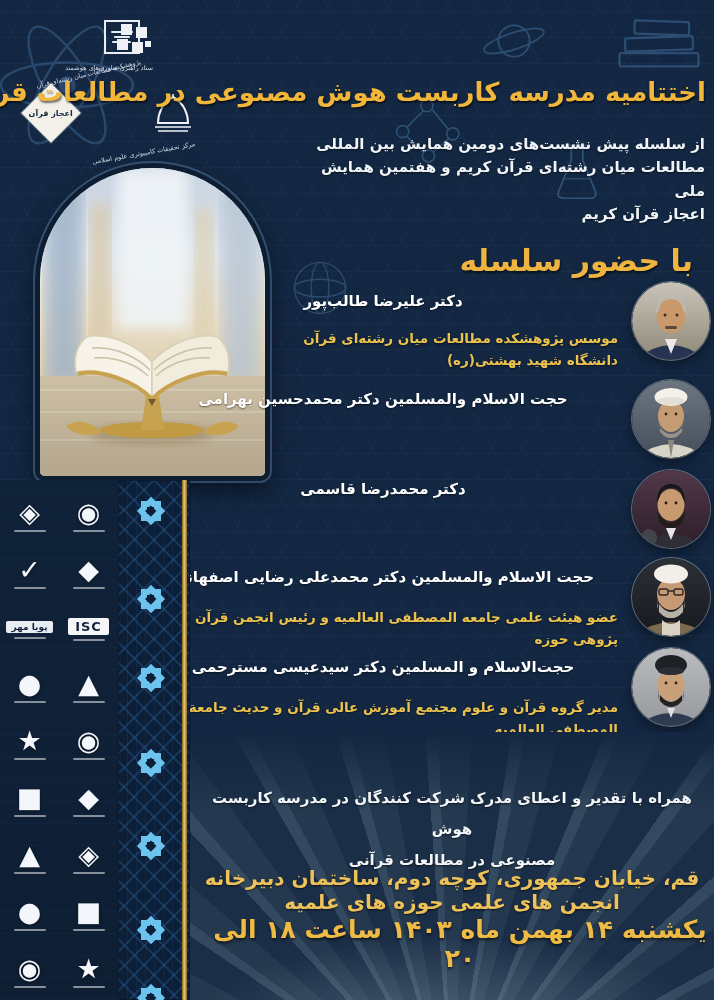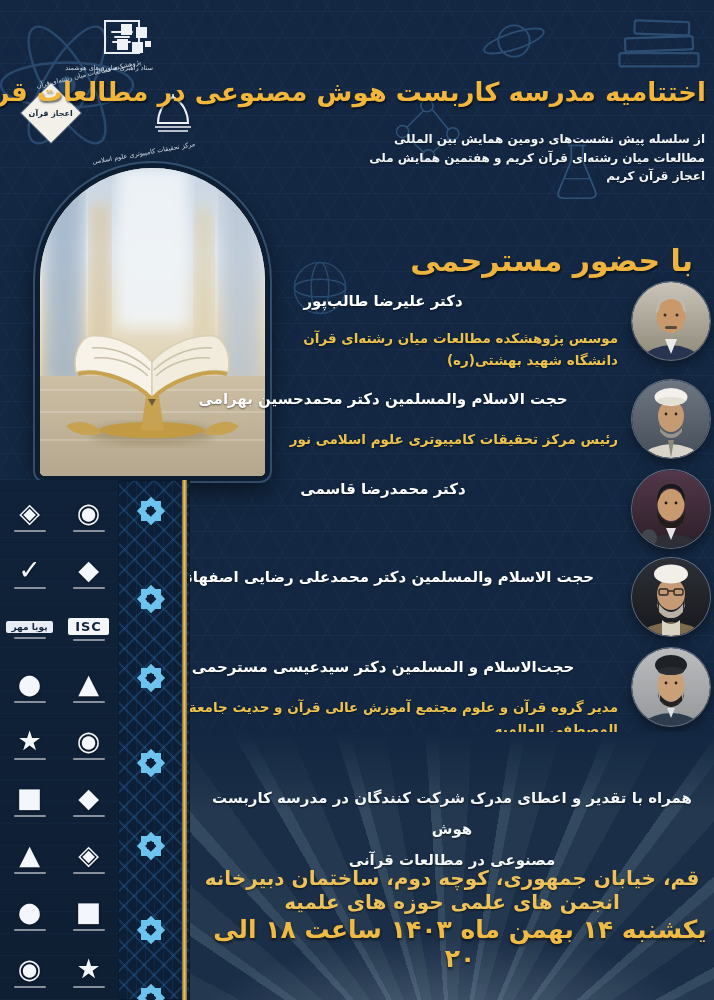--- a/index.html
+++ b/index.html
@@ -35,21 +35,21 @@
     box-shadow:0 0 0 1px rgba(255,255,255,.25);
   }
   .diamond span{transform:rotate(-45deg);font-size:8px;font-weight:bold;color:#16293f;white-space:nowrap;}
   .title{
     position:absolute;top:60px;right:8px;width:556px;text-align:right;
     font-size:26px;font-weight:bold;color:#f1b63a;white-space:nowrap;
     text-shadow:1px 2px 2px rgba(0,0,0,.55);
   }
   .subtitle{
     position:absolute;top:118px;right:9px;width:400px;text-align:right;
-    font-size:12px;font-weight:bold;color:#f2f5f8;line-height:1.55;white-space:pre-line;
+    font-size:15px;font-weight:bold;color:#f2f5f8;line-height:1.55;white-space:pre-line;
     text-shadow:0 1px 2px rgba(0,0,0,.5);
   }
 
   
   .arch{
     position:absolute;left:35px;top:163px;width:235px;height:318px;
     border:5px solid #0d1e33;border-radius:118px 118px 10px 10px;overflow:hidden;
     box-shadow:0 0 0 2px rgba(96,136,176,.45), 0 10px 22px rgba(0,0,0,.5);
     background:#d9cdb4;
   }
@@ -267,21 +267,21 @@
       <path d="M112,230 C96,212 58,198 36,204 C32,184 42,170 50,168 C80,166 104,184 112,194 Z" fill="#f7f3e8" stroke="#d8cfb6" stroke-width="1.5"></path>
       <path d="M112,230 C128,212 166,198 188,204 C192,184 182,170 174,168 C144,166 120,184 112,194 Z" fill="#f2ecdd" stroke="#d8cfb6" stroke-width="1.5"></path>
       <path d="M52,180 C78,178 100,192 110,202 M54,190 C78,188 98,198 108,208" stroke="#c9c0a8" stroke-width="1.4" fill="none"></path>
       <path d="M172,180 C146,178 124,192 114,202 M170,190 C146,188 126,198 116,208" stroke="#c9c0a8" stroke-width="1.4" fill="none"></path>
       <path d="M38,206 C60,200 96,214 112,231 C128,214 164,200 187,206" stroke="#c9a24f" stroke-width="4" fill="none"></path>
       <polygon points="108,231 116,231 112,238" fill="#6e5a33"></polygon>
     </svg>
   </div>
 
   <section>
-    <h2 class="speakers-heading">با حضور مسترحمی</h2>
+    <h2 class="speakers-heading">با حضور سلسله</h2>
 
     <div class="speaker s1" style="top:282px">
       <div class="photo">
         <svg width="78" height="78" viewBox="0 0 78 78">
           <defs>
               <clipPath id="cp1">
                 <circle cx="39" cy="39" r="39"></circle>
               </clipPath>
             <linearGradient id="bg1" x1="0" y1="0" x2="0" y2="1">
                 <stop offset="0" stop-color="#c9c4b8"></stop>
@@ -325,21 +325,20 @@
             <path d="M27,40 Q27,58 39,58 Q51,58 51,40 L51,46 Q49,55 39,55 Q29,55 27,46 Z" fill="#97938a"></path>
             <path d="M28,48 Q39,60 50,48 L50,52 Q39,62 28,52 Z" fill="#97938a"></path>
             <ellipse cx="39" cy="17" rx="16.5" ry="9" fill="#f3f1ea"></ellipse>
             <ellipse cx="39" cy="21" rx="14" ry="4" fill="#e3e0d6"></ellipse>
             <circle cx="34" cy="34" r="1.4" fill="#33271d"></circle>
               <circle cx="44" cy="34" r="1.4" fill="#33271d"></circle>
           </g>
         </svg>
       </div>
       <div class="s-name">حجت الاسلام والمسلمین دکتر محمدحسین بهرامی</div>
-      <div class="s-role">رئیس مرکز تحقیقات کامپیوتری علوم اسلامی نور</div>
     </div>
 
     <div class="speaker" style="top:470px">
       <div class="photo">
         <svg width="78" height="78" viewBox="0 0 78 78">
           <defs>
               <clipPath id="cp3">
                 <circle cx="39" cy="39" r="39"></circle>
               </clipPath>
             <linearGradient id="bg3" x1="0" y1="0" x2="0" y2="1">
@@ -384,20 +383,21 @@
             <path d="M25,40 Q25,60 39,60 Q53,60 53,40 L53,48 Q50,58 39,58 Q28,58 25,48 Z" fill="#b7b1a5"></path>
             <path d="M27,46 Q39,62 51,46 L51,54 Q39,66 27,54 Z" fill="#b7b1a5"></path>
             <ellipse cx="39" cy="16" rx="17" ry="9.5" fill="#f1efe8"></ellipse>
             <rect x="27" y="31" width="9" height="6" rx="2" fill="none" stroke="#2e2a26" stroke-width="1.4"></rect>
             <rect x="42" y="31" width="9" height="6" rx="2" fill="none" stroke="#2e2a26" stroke-width="1.4"></rect>
             <path d="M36,33 h6" stroke="#2e2a26" stroke-width="1.4"></path>
           </g>
         </svg>
       </div>
       <div class="s-name">حجت الاسلام والمسلمین دکتر محمدعلی رضایی اصفهانی</div>
+      <div class="s-role">عضو هیئت علمی جامعه المصطفی العالمیه و رئیس انجمن قرآن پژوهی حوزه</div>
     </div>
 
     <div class="speaker" style="top:648px">
       <div class="photo">
         <svg width="78" height="78" viewBox="0 0 78 78">
           <defs>
               <clipPath id="cp5">
                 <circle cx="39" cy="39" r="39"></circle>
               </clipPath>
             <linearGradient id="bg5" x1="0" y1="0" x2="0" y2="1">

